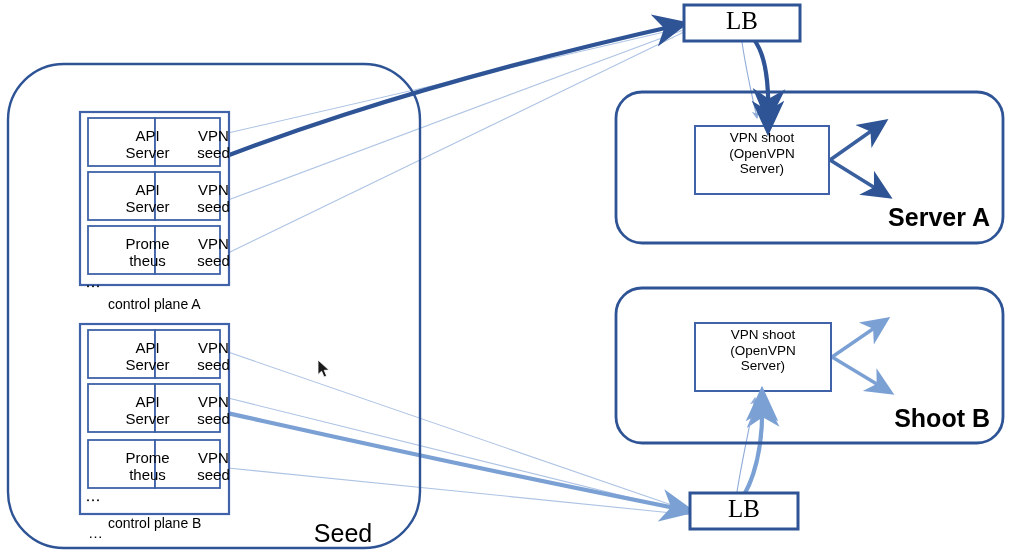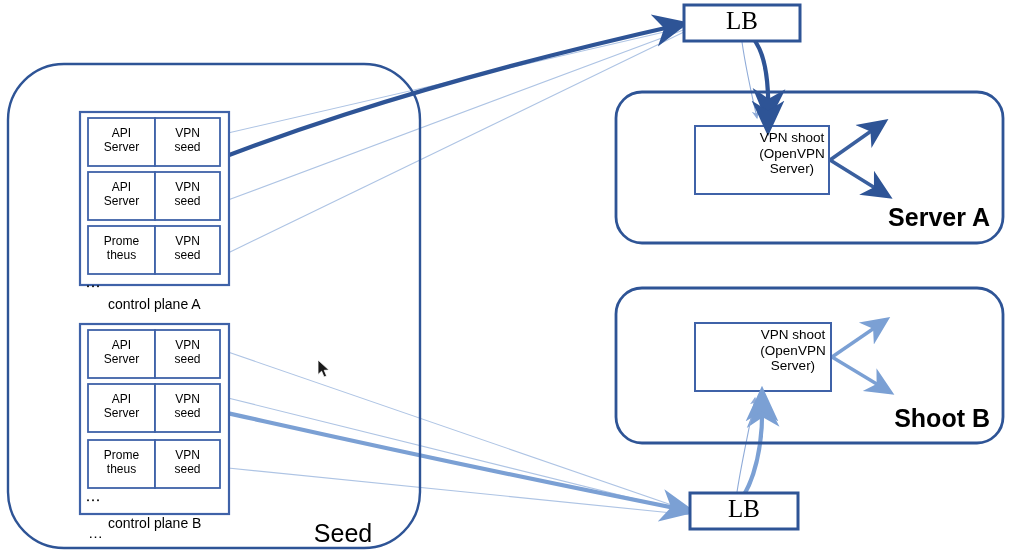--- a/index.html
+++ b/index.html
@@ -23,23 +23,23 @@
   }
   .lbl {
     position: absolute;
     text-align: center;
     color: #000000;
     font-family: "Liberation Sans", sans-serif;
     line-height: 1.15;
     white-space: pre-line;
     pointer-events: none;
   }
-  .cell-lbl { font-size: 12px; }
+  .cell-lbl { font-size: 15px; margin-left: 26px; }
   .cp-lbl   { font-size: 14px; }
-  .vpn-lbl  { font-size: 13.5px; padding-left: 30px; }
+  .vpn-lbl  { font-size: 13.5px; }
   .lb-lbl   { font-size: 25px; font-family: Liberation Serif, serif; }
   .zone-lbl { font-size: 25px; font-weight: 700; }
   .seed-lbl { font-size: 25px; }
   .dots-lbl { font-size: 15px; letter-spacing: 1px; }
   .cursor {
     position: absolute;
     pointer-events: none;
   }
 </style>
 </head>

